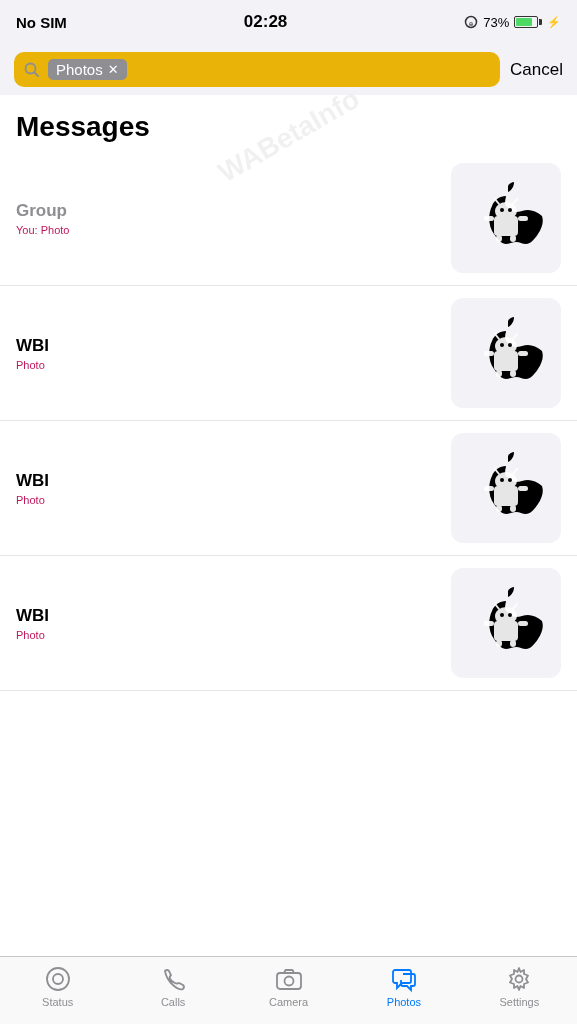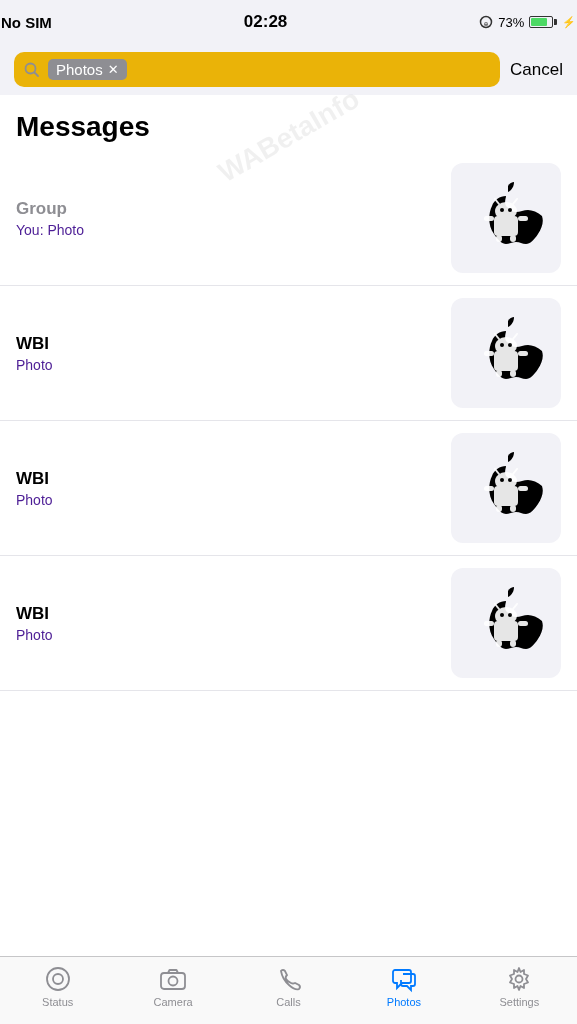--- a/index.html
+++ b/index.html
@@ -12,21 +12,21 @@
       position: relative;
     }
 
     
     .status-bar {
       height: 44px;
       background: #f2f2f7;
       display: flex;
       align-items: center;
       justify-content: space-between;
-      padding: 0 1px;
+      padding: 0 16px;
       font-size: 15px;
       font-weight: 600;
     }
     .status-left { font-size: 15px; font-weight: 600; }
     .status-center { font-size: 17px; font-weight: 600; }
     .status-right {
       display: flex;
       align-items: center;
       gap: 5px;
       font-size: 13px;
@@ -119,22 +119,22 @@
     }
     .chat-info { flex: 1; }
     .chat-name {
       font-size: 17px;
       font-weight: 600;
       color: #000;
       margin-bottom: 3px;
     }
     .chat-name.muted { color: #8e8e93; }
     .chat-preview {
-      font-size: 14px;
-      color: #4c1d95;
+      font-size: 11px;
+      color: #be185d;
     }
     .chat-thumbnail {
       width: 110px;
       height: 110px;
       background: #f2f2f7;
       border-radius: 12px;
       display: flex;
       align-items: center;
       justify-content: center;
       flex-shrink: 0;
@@ -358,35 +358,35 @@
   <div class="tab-item">
     <svg class="tab-icon" viewBox="0 0 28 28" fill="none">
       <circle cx="14" cy="14" r="11" stroke="#8e8e93" stroke-width="1.8"></circle>
       <circle cx="14" cy="14" r="5" stroke="#8e8e93" stroke-width="1.8"></circle>
     </svg>
     <span class="tab-label">Status</span>
   </div>
 
   <div class="tab-item">
     <svg class="tab-icon" viewBox="0 0 28 28" fill="none">
+      <path d="M6 6 C6 6 8 4 10 6 L12 10 C12 10 10 12 11 14 C12 16 14 17 16 18 C18 19 20 18 20 18 L24 20 C26 22 24 24 24 24 C20 26 8 18 6 6 Z" stroke="#8e8e93" stroke-width="1.8" fill="none"></path>
+    </svg>
+    <span class="tab-label">Calls</span>
+  </div>
+
+  <div class="tab-item">
+    <svg class="tab-icon" viewBox="0 0 28 28" fill="none">
       <rect x="2" y="8" width="24" height="16" rx="3" stroke="#8e8e93" stroke-width="1.8"></rect>
       <circle cx="14" cy="16" r="4.5" stroke="#8e8e93" stroke-width="1.8"></circle>
       <path d="M9 8 L10.5 5 H17.5 L19 8" stroke="#8e8e93" stroke-width="1.8" stroke-linejoin="round"></path>
     </svg>
     <span class="tab-label">Camera</span>
   </div>
 
   <div class="tab-item">
-    <svg class="tab-icon" viewBox="0 0 28 28" fill="none">
-      <path d="M6 6 C6 6 8 4 10 6 L12 10 C12 10 10 12 11 14 C12 16 14 17 16 18 C18 19 20 18 20 18 L24 20 C26 22 24 24 24 24 C20 26 8 18 6 6 Z" stroke="#8e8e93" stroke-width="1.8" fill="none"></path>
-    </svg>
-    <span class="tab-label">Calls</span>
-  </div>
-
-  <div class="tab-item">
     <svg class="tab-icon active" viewBox="0 0 28 28" fill="none">
       <path d="M5 5 H19 C20.1 5 21 5.9 21 7 V16 C21 17.1 20.1 18 19 18 H12 L7 23 V18 H5 C3.9 18 3 17.1 3 16 V7 C3 5.9 3.9 5 5 5 Z" stroke="#007aff" stroke-width="1.8" fill="none"></path>
       <path d="M13 9 H23 C24.1 9 25 9.9 25 11 V19 C25 20.1 24.1 21 23 21 H21 V25 L17 21 H13 C11.9 21 11 20.1 11 19 V15" stroke="#007aff" stroke-width="1.8" fill="none"></path>
     </svg>
     <span class="tab-label active">Photos</span>
   </div>
 
   <div class="tab-item">
     <svg class="tab-icon" viewBox="0 0 28 28" fill="none">
       <circle cx="14" cy="14" r="3.5" stroke="#8e8e93" stroke-width="1.8"></circle>

